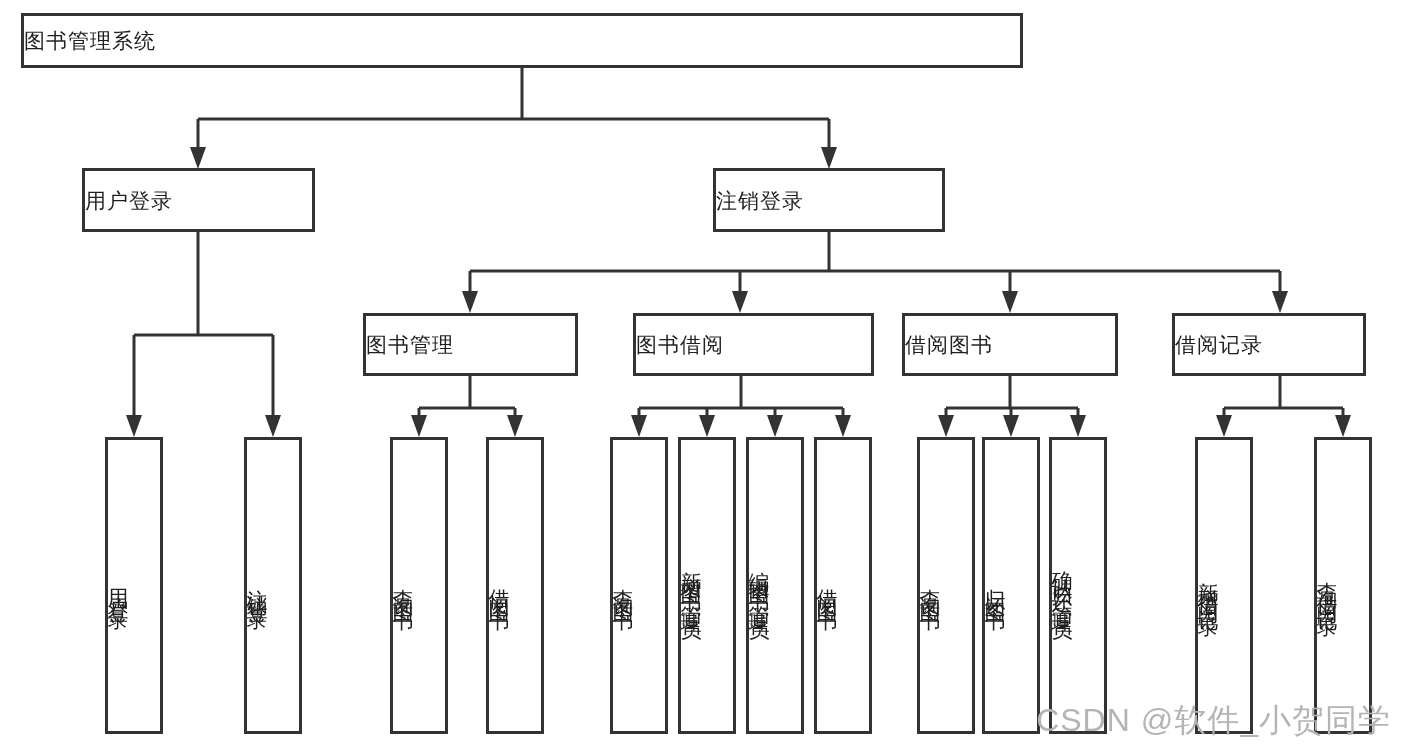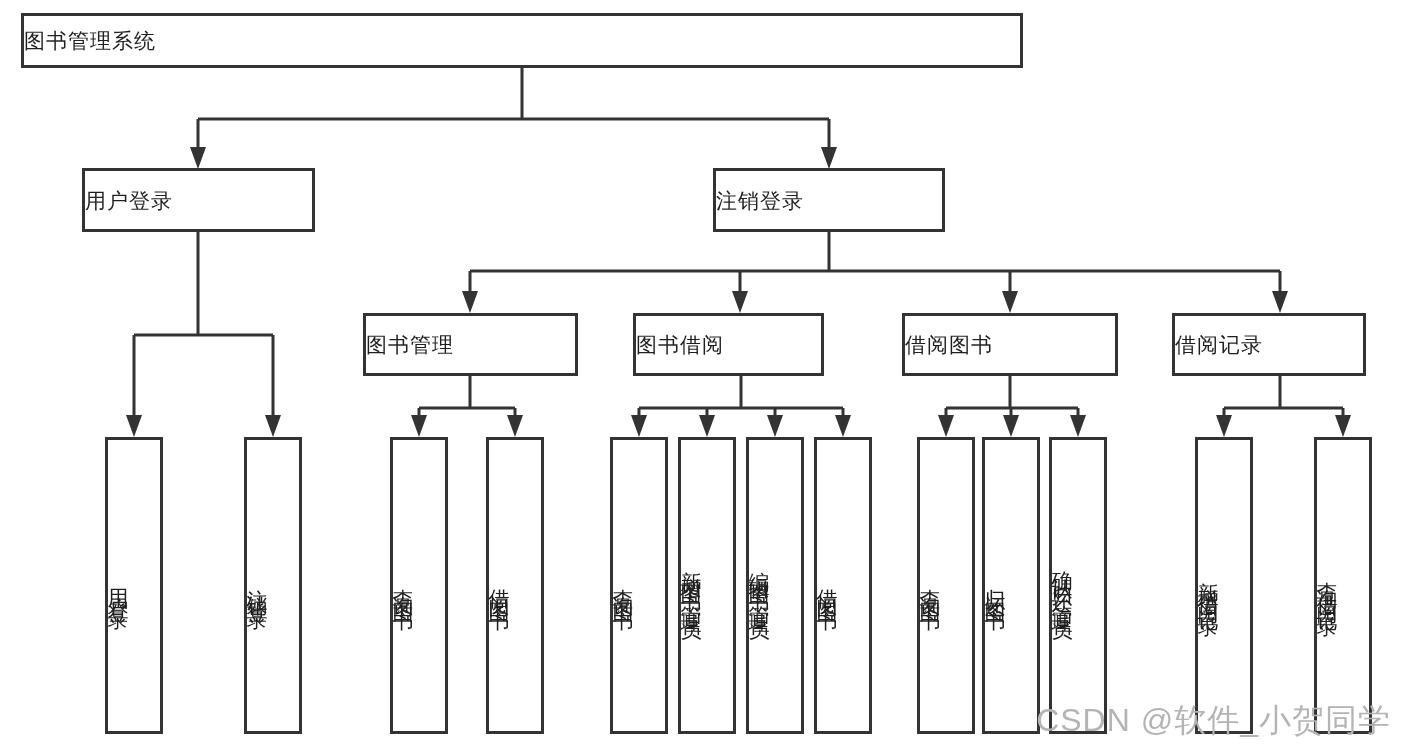--- a/index.html
+++ b/index.html
@@ -111,21 +111,21 @@
   <div class="node h" style="left:82px; top:168px; width:233px; height:64px;">
     <span>用户登录</span>
   </div>
   <div class="node h" style="left:713px; top:168px; width:232px; height:64px;">
     <span>注销登录</span>
   </div>
 
   <div class="node h" style="left:363px; top:313px; width:215px; height:63px;">
     <span>图书管理</span>
   </div>
-  <div class="node h" style="left:633px; top:313px; width:191px; height:63px;">
+  <div class="node h" style="left:633px; top:313px; width:241px; height:63px;">
     <span>图书借阅</span>
   </div>
   <div class="node h" style="left:902px; top:313px; width:216px; height:63px;">
     <span>借阅图书</span>
   </div>
   <div class="node h" style="left:1172px; top:313px; width:194px; height:63px;">
     <span>借阅记录</span>
   </div>
 
   <div class="node v" style="left:105px; top:437px; width:58px; height:297px;">

